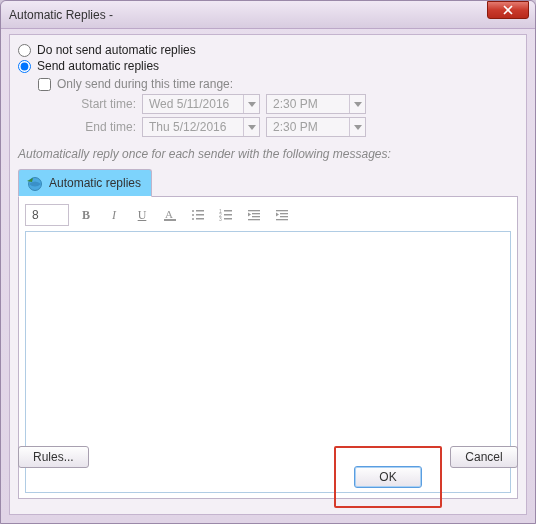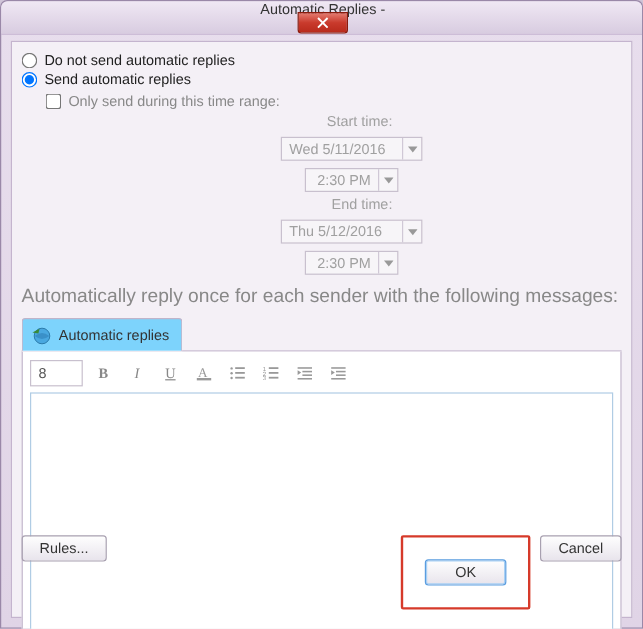--- a/index.html
+++ b/index.html
@@ -21,21 +21,20 @@
     box-shadow: 0 2px 8px rgba(0,0,0,0.2);
   }
   .titlebar {
     height: 28px;
     background: linear-gradient(to bottom, #f0e8f4 0%, #d8cce0 100%);
     border-radius: 6px 6px 0 0;
     display: flex;
     align-items: center;
     padding: 0 6px 0 8px;
     border-bottom: 1px solid #bca8c8;
-    flex-direction: column;
   }
   .titlebar-title {
     flex: 1;
     color: #333;
     font-size: 12px;
   }
   .close-btn {
     width: 42px;
     height: 18px;
     background: linear-gradient(to bottom, #e47a6f 0%, #c93a2c 50%, #b82a1c 100%);
@@ -69,21 +68,20 @@
     gap: 6px;
     margin: 4px 0 2px 20px;
     color: #888;
   }
   .checkbox-row input { margin:0; }
   .timerow {
     display: flex;
     align-items: center;
     gap: 6px;
     margin: 3px 0 3px 50px;
-    flex-direction: column;
   }
   .timerow .lbl {
     width: 68px;
     text-align: right;
     color: #a0a0a0;
     font-size: 12px;
   }
   .combo {
     display: inline-flex;
     align-items: center;
@@ -97,26 +95,27 @@
   .combo .val { padding: 0 6px; }
   .combo .drop {
     width: 16px;
     height: 100%;
     border-left: 1px solid #d0c8d6;
     display:flex;align-items:center;justify-content:center;
   }
   .combo .drop svg { width:8px; height:8px; }
   .combo.date { width: 118px; }
   .combo.date .val { flex:1; }
-  .combo.time { width: 78px; text-align: right; }
+  .combo.time { width: 100px; }
   .combo.time .val { flex:1; }
   .section-label {
     margin: 10px 0 6px 0;
     color: #888;
-    font-size: 16px;
+    font-size: 12px;
+    font-style: italic;
   }
   .tabs {
     display:flex;
     align-items:flex-end;
     border-bottom: 1px solid #c0b4ca;
     height: 30px;
     margin-top: 2px;
   }
   .tab {
     display:flex;

